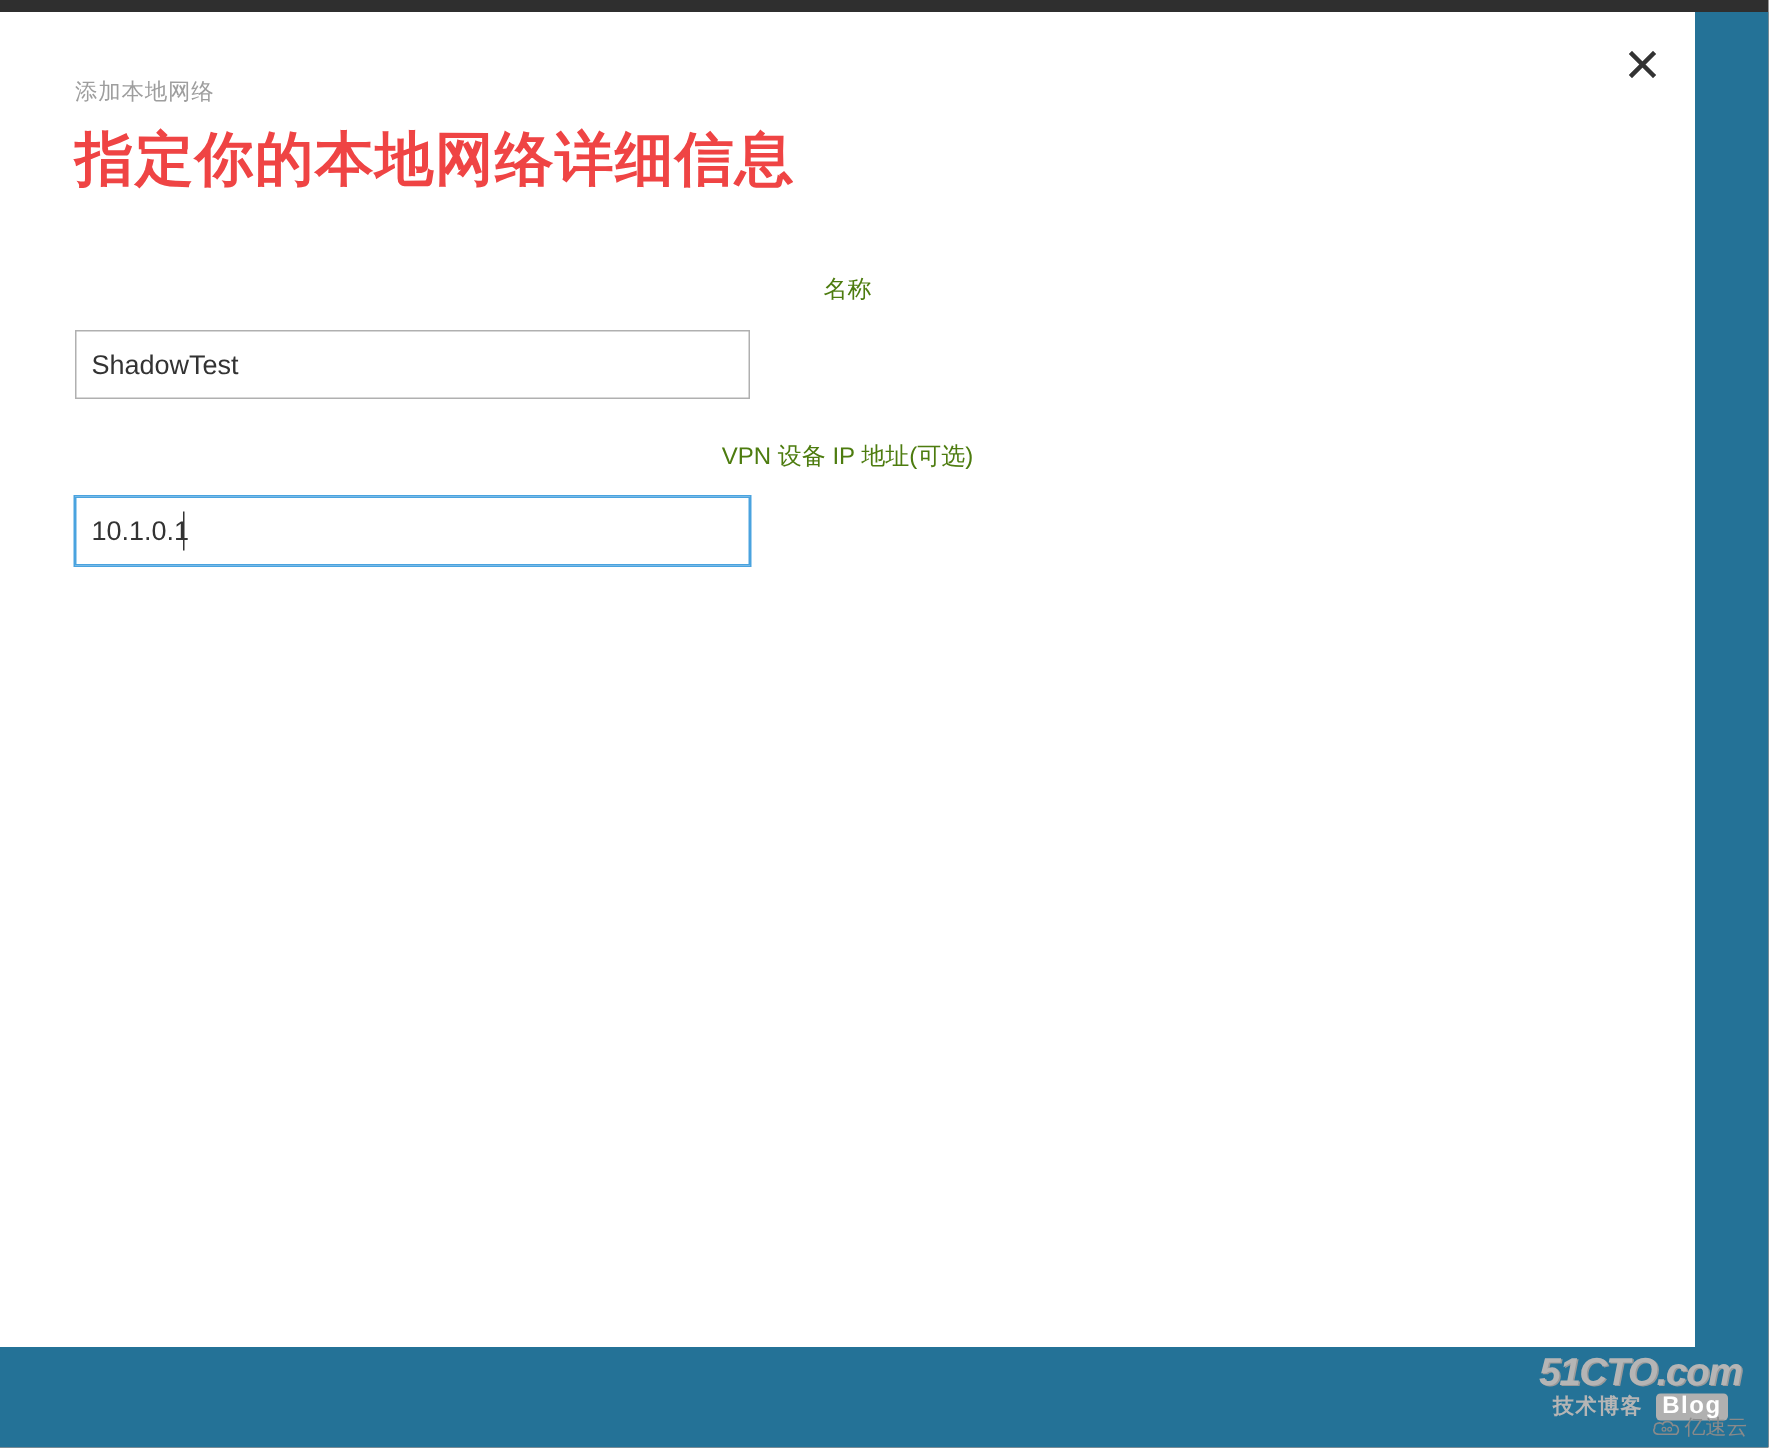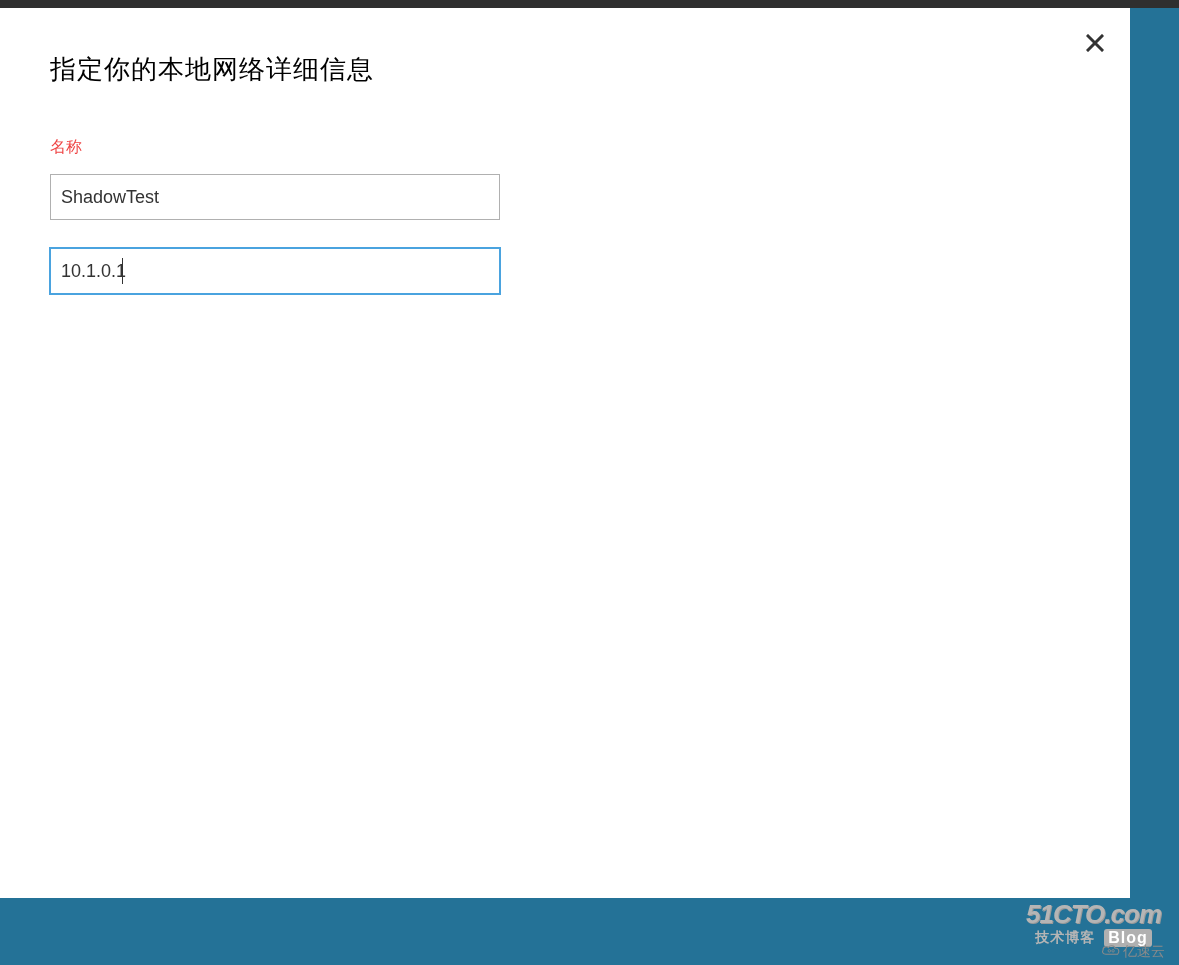--- a/index.html
+++ b/index.html
@@ -33,35 +33,36 @@
       padding: 44px 50px 50px 50px;
     }
     .breadcrumb {
       color: #9e9e9e;
       font-size: 15px;
       font-weight: 400;
       margin-bottom: 8px;
       letter-spacing: 0.5px;
     }
     .page-title {
-      color: #000000;
-      font-size: 26px;
-      font-weight: 400;
+      color: #ef4444;
+      font-size: 39px;
+      font-weight: 700;
       letter-spacing: 1px;
       margin-bottom: 50px;
     }
     .form-group {
       margin-bottom: 28px;
     }
     .form-label {
       display: block;
-      color: #ef4444;
+      color: #4d7c0f;
       font-size: 16px;
       font-weight: 400;
       margin-bottom: 16px;
+      text-align: center;
     }
     .form-input {
       width: 450px;
       height: 46px;
       padding: 0 10px;
       font-size: 18px;
       font-family: "Segoe UI", Arial, sans-serif;
       border: 1px solid #b0b0b0;
       outline: none;
       color: #333333;
@@ -133,21 +134,21 @@
       vertical-align: middle;
     }
     .watermark-yisu {
       position: absolute;
       bottom: 4px;
       right: 14px;
       color: #8a8a8a;
       font-size: 14px;
       font-weight: 500;
       display: flex;
-      align-items: flex-start;
+      align-items: center;
       gap: 2px;
       pointer-events: none;
     }
     .watermark-yisu .cloud-icon {
       width: 20px;
       height: 14px;
       position: relative;
     }
     .watermark-yisu .cloud-icon svg {
       width: 20px;
@@ -162,31 +163,33 @@
   <div class="modal-panel">
 
     <div class="close-button">
       <span>
         <svg viewBox="0 0 18 18">
             <path d="M2 2 L16 16 M16 2 L2 16" stroke="#333" stroke-width="3" fill="none" stroke-linecap="square"></path>
           </svg>
       </span>
     </div>
 
+    <div class="breadcrumb">添加本地网络</div>
 
     <h1 class="page-title">指定你的本地网络详细信息</h1>
 
     <div class="form-group">
       <label class="form-label">名称</label>
       <div class="input-wrapper">
         <input type="text" class="form-input" value="ShadowTest" style="">
       </div>
     </div>
 
     <div class="form-group">
+      <label class="form-label">VPN 设备 IP 地址(可选)</label>
       <div class="input-wrapper">
         <input type="text" class="form-input focused" value="10.1.0.1" style="">
         <span class="text-cursor" style="left: 72px;"></span>
       </div>
     </div>
 
   </div>
 
   <div class="watermark-51cto">
     <div class="wm-row1">51CTO.com</div>

